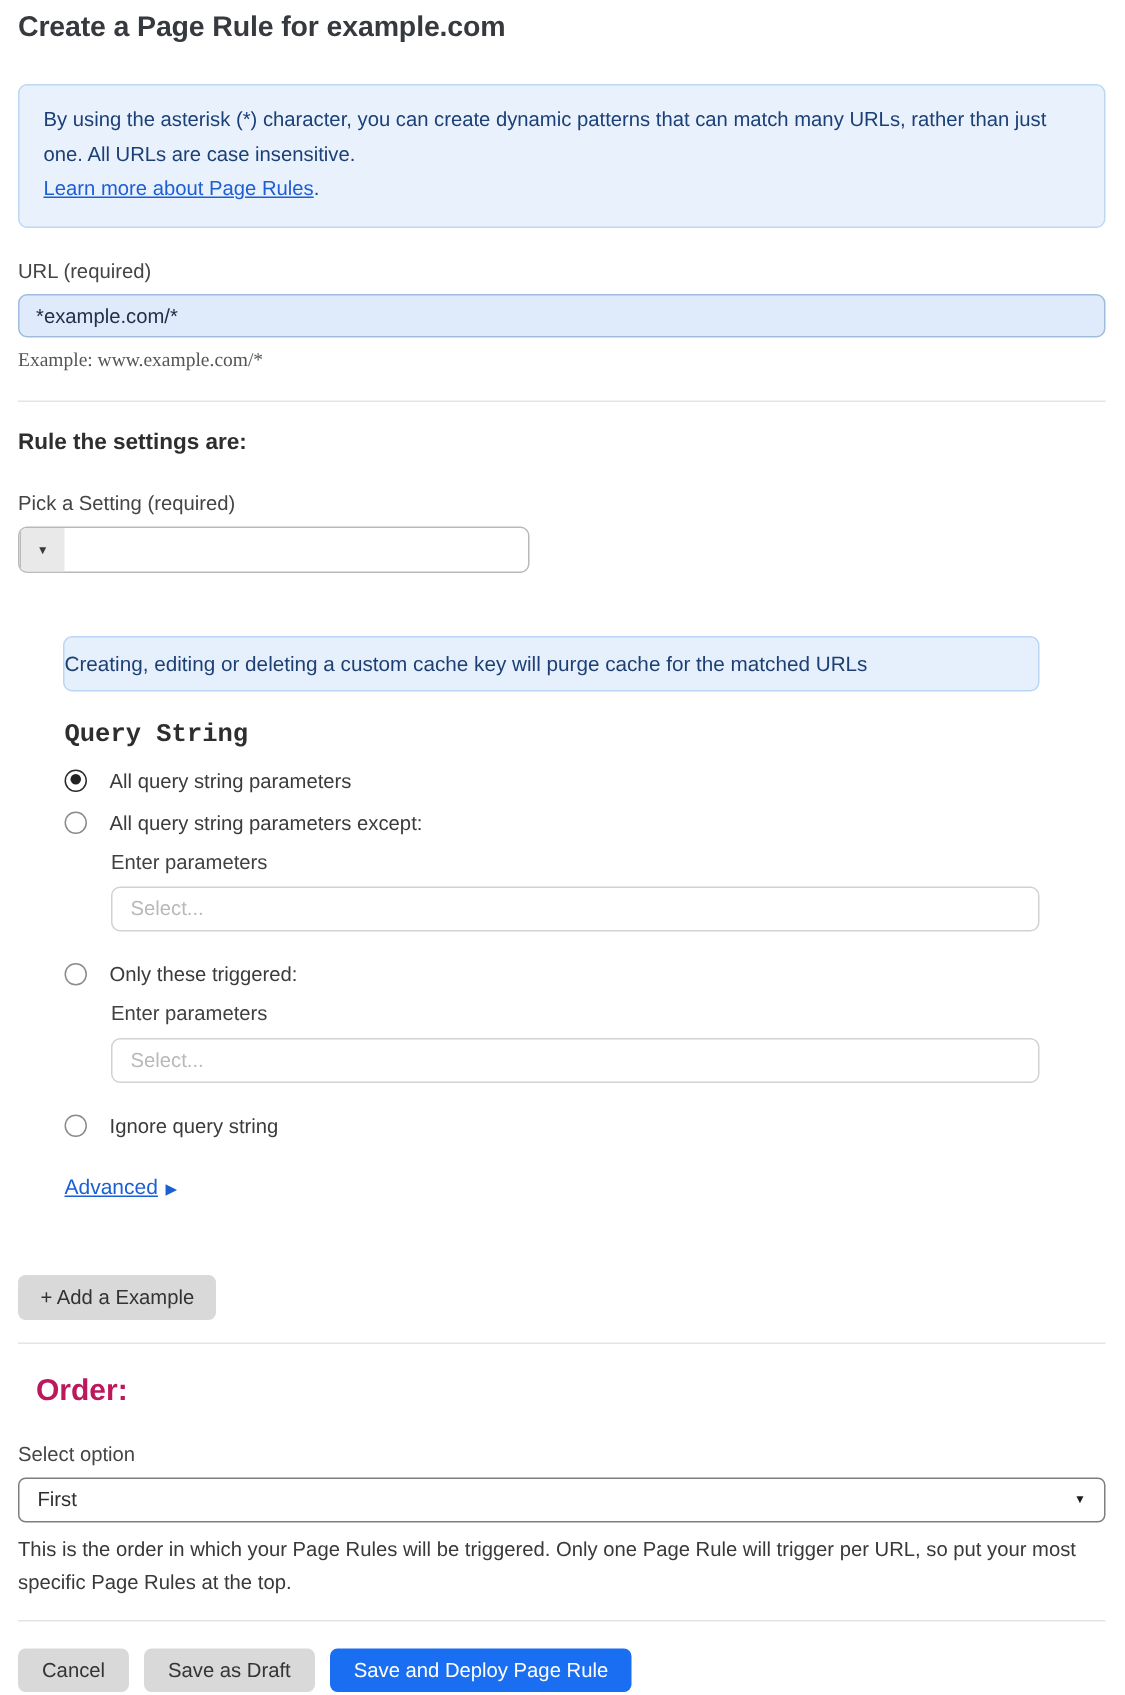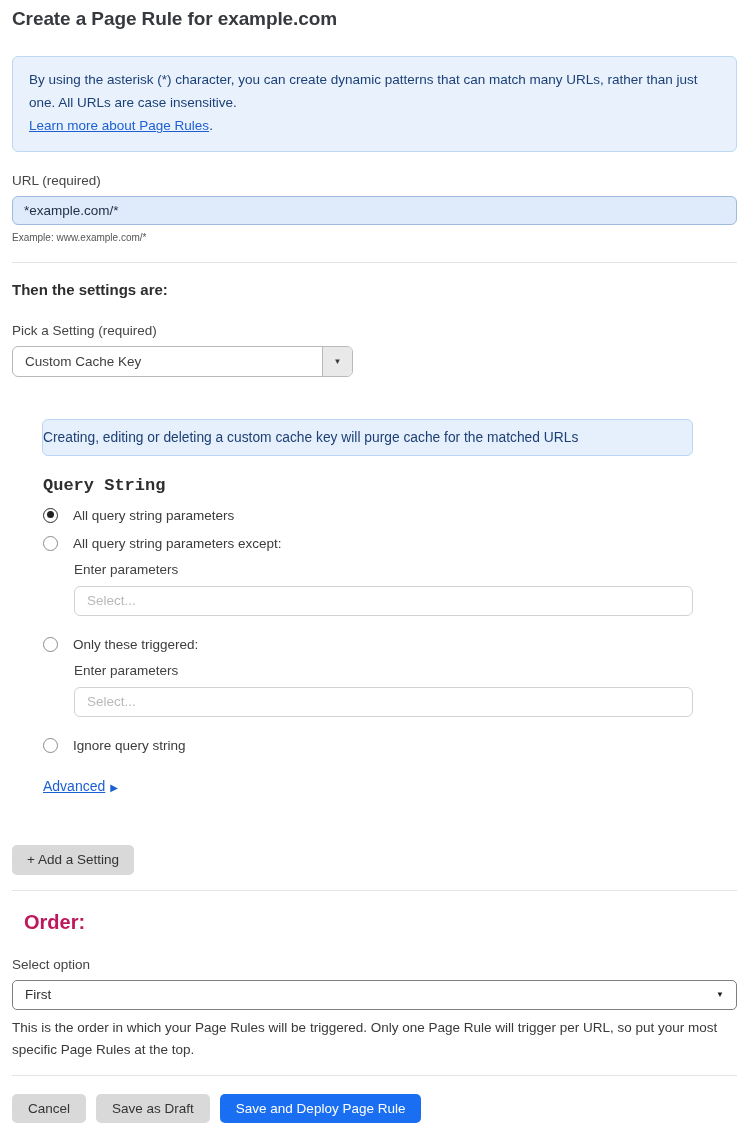--- a/index.html
+++ b/index.html
@@ -61,21 +61,22 @@
     border-radius: 6px;
     padding: 0 11px;
     font-family: "Liberation Sans", sans-serif;
     font-size: 13.5px;
     color: #22304a;
     outline: none;
   }
   .helper-text {
     color: #565656;
     margin: 7px 0 0 0;
-    font-size: 10px;
+    font-size: 13px;
+    font-family: Liberation Serif, serif;
   }
 
   hr.divider {
     border: none;
     border-top: 1px solid #e4e4e4;
     margin: 19px 0 18px 0;
   }
 
   .section-heading {
     font-size: 15px;
@@ -271,25 +272,24 @@
     <a class="info-link">Learn more about Page Rules</a><span>.</span>
   </p>
 </div>
 
 <label class="field-label">URL (required)</label>
 <input class="url-input" type="text" value="*example.com/*" style="">
 <p class="helper-text">Example: www.example.com/*</p>
 
 <hr class="divider">
 
-<h2 class="section-heading">Then the settings are:</h2>
+<h2 class="section-heading">Rule the settings are:</h2>
 
 <label class="field-label">Pick a Setting (required)</label>
 <div class="setting-select">
-  <span class="select-value">Custom Cache Key</span>
   <span class="select-arrow-box">▼</span>
 </div>
 
 <div class="notice-box">Creating, editing or deleting a custom cache key will purge cache for the matched URLs</div>
 
 <h3 class="qs-heading">Query String</h3>
 
 <div class="radio-row">
   <span class="radio checked"></span>
   <span class="radio-label">All query string parameters</span>
@@ -314,21 +314,21 @@
 </div>
 
 <div class="radio-row spacer-radio">
   <span class="radio"></span>
   <span class="radio-label">Ignore query string</span>
 </div>
 
 <a class="advanced-link"><span class="advanced-text">Advanced</span><span class="advanced-arrow">▶</span></a>
 
 <div>
-  <button class="add-setting-btn">+ Add a Setting</button>
+  <button class="add-setting-btn">+ Add a Example</button>
 </div>
 
 <hr class="divider-order">
 
 <h2 class="order-heading">Order:</h2>
 
 <label class="field-label">Select option</label>
 <div class="order-select">
   <span>First</span>
   <span class="order-arrow">▼</span>

